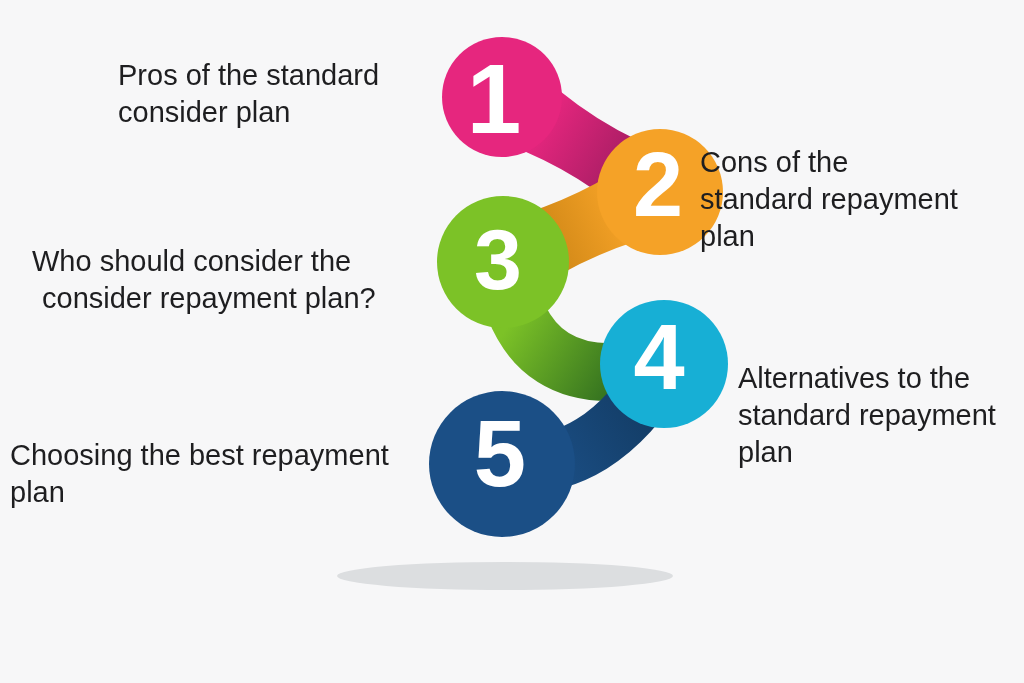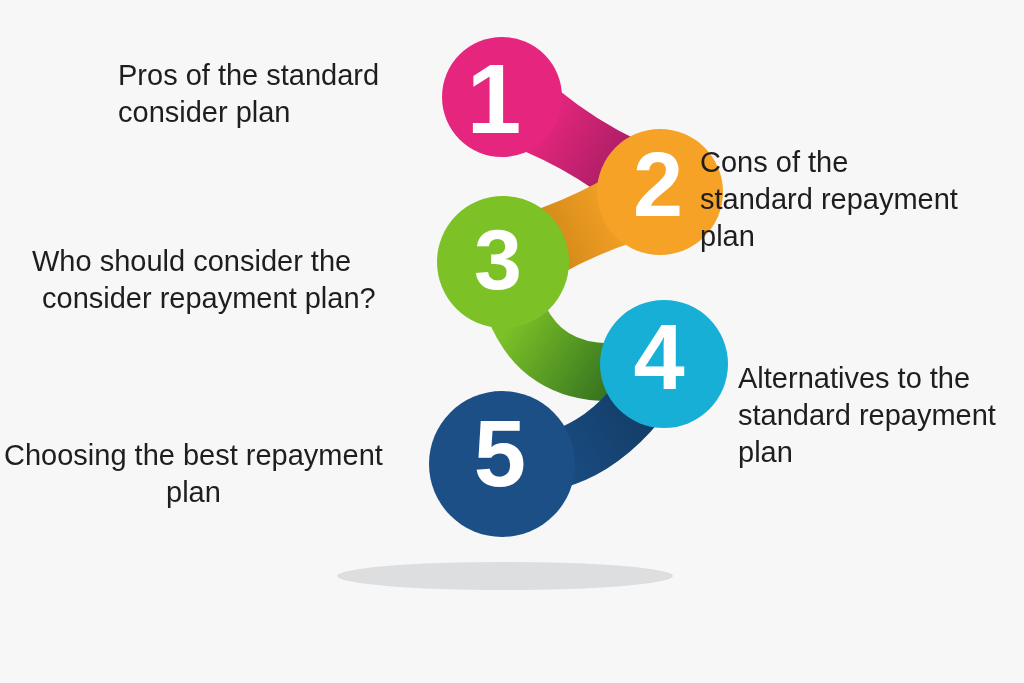--- a/index.html
+++ b/index.html
@@ -92,18 +92,18 @@
     <div>Who should consider the</div>
     <div class="indent-sm">consider repayment plan?</div>
   </div>
 
   <div class="label" style="left:738px; top:324px;margin-top:36px;">
     <div>Alternatives to the</div>
     <div>standard repayment</div>
     <div>plan</div>
   </div>
 
-  <div class="label" style="left:4px; top:437px;text-align:center;">
+  <div class="label" style="left:10px; top:437px;">
     <div>Choosing the best repayment</div>
     <div>plan</div>
   </div>
 
 </div>
 
 </body></html>

